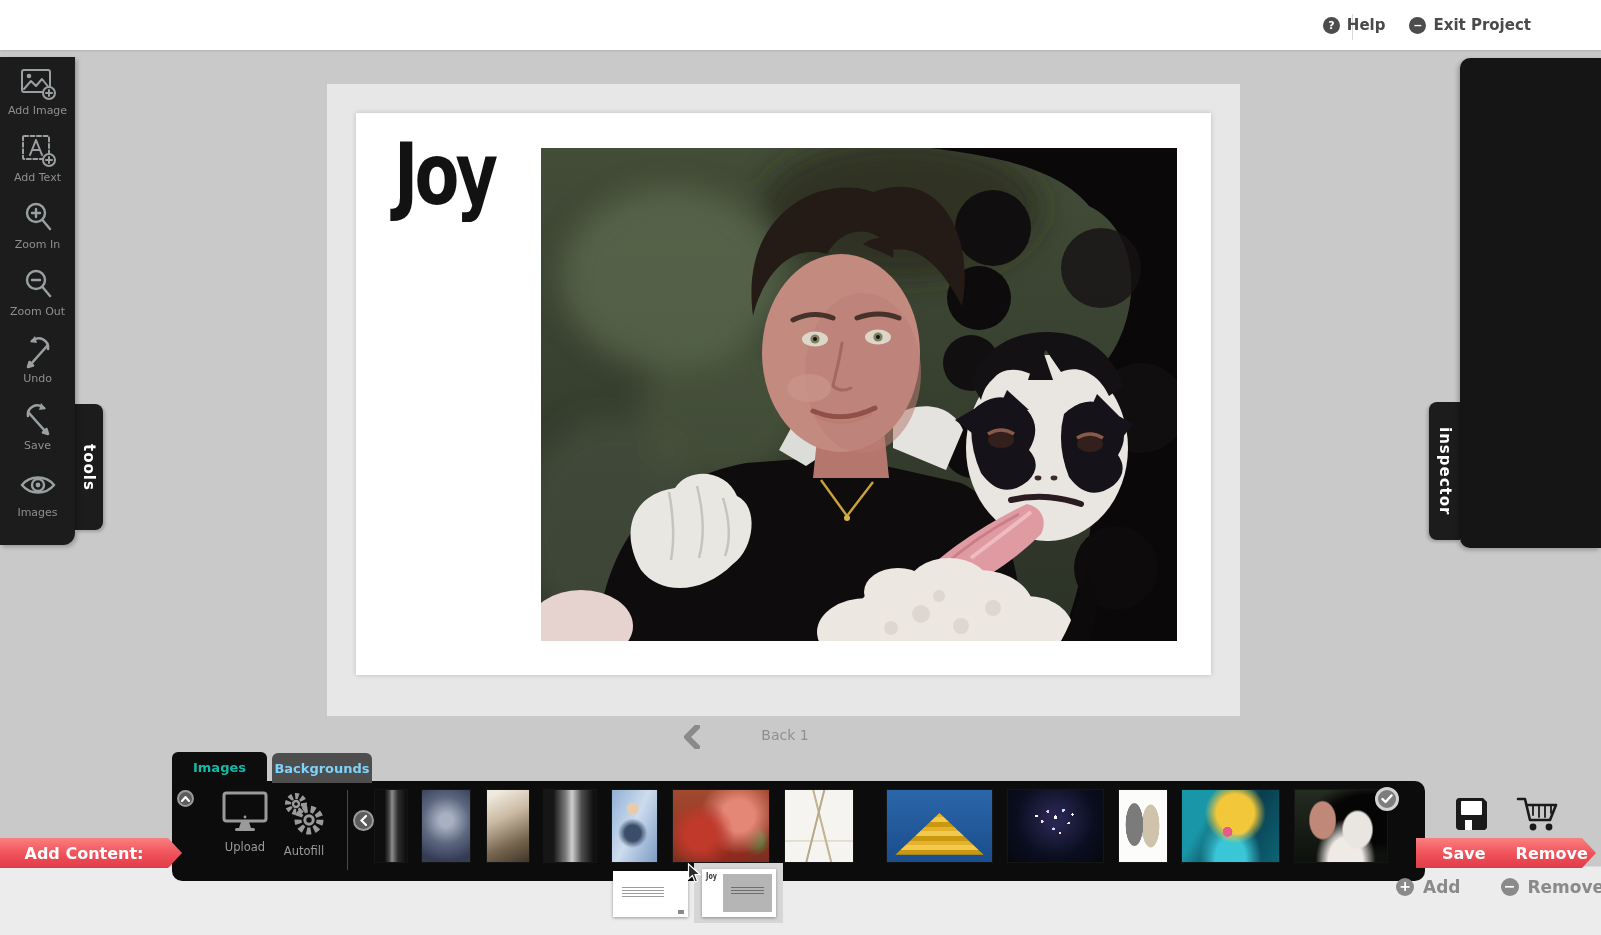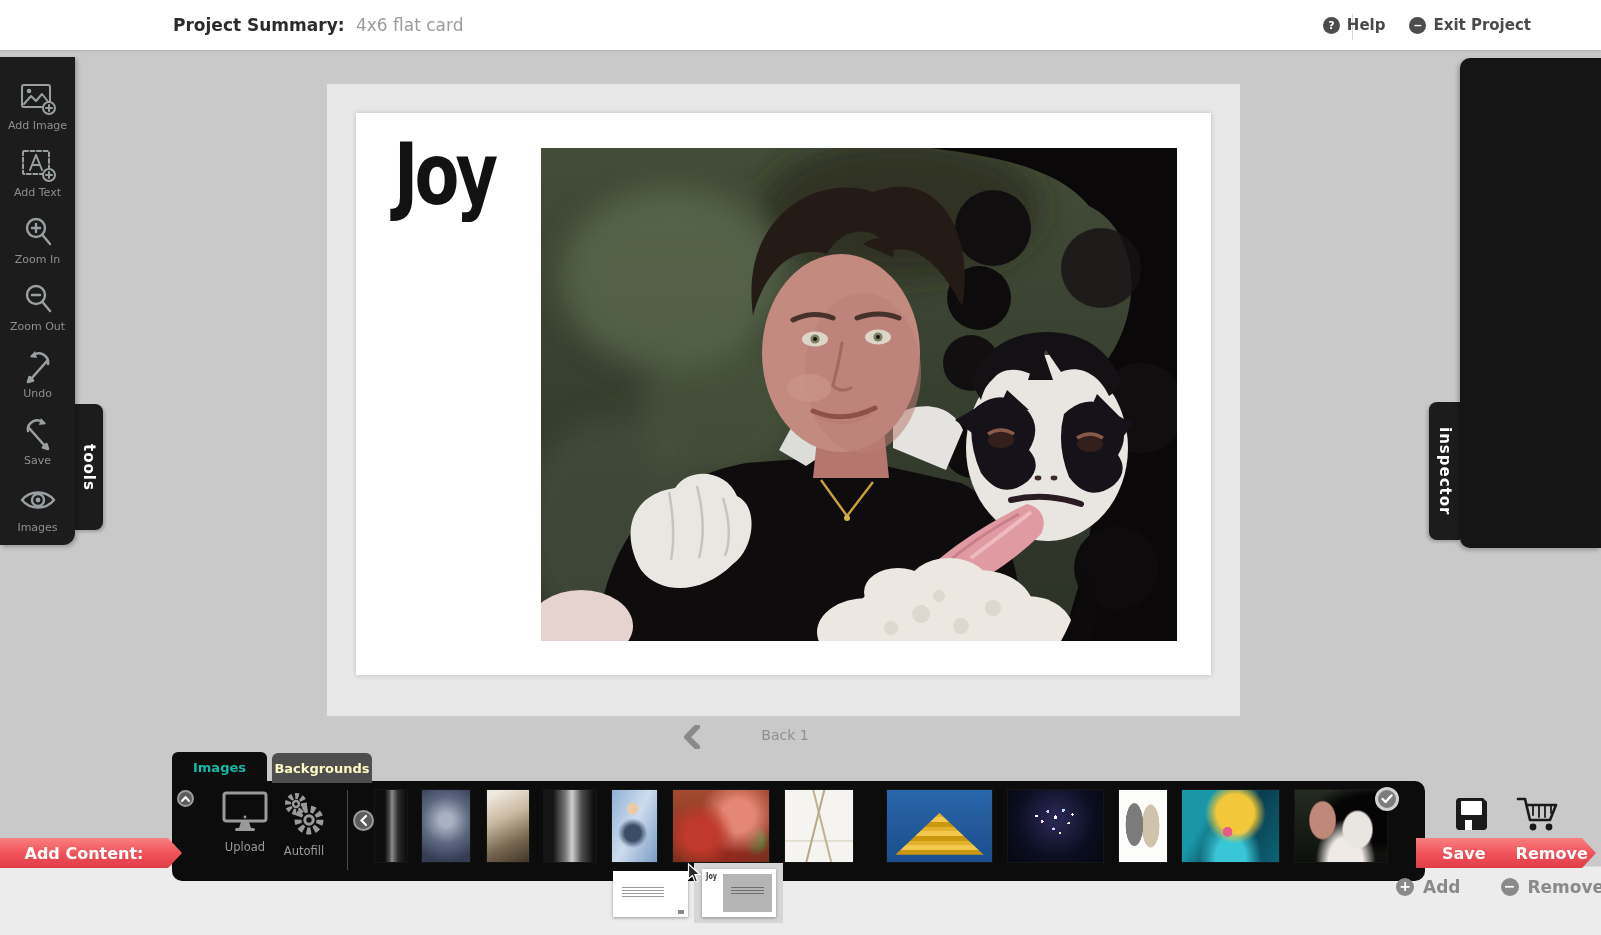--- a/index.html
+++ b/index.html
@@ -14,21 +14,21 @@
   .proj-title .lbl { font-weight:bold; color:#2b2b2b; }
   .proj-title .val { color:#9b9b9b; margin-left:6px; }
   .topbar-right { position:absolute; right:70px; top:0; height:50px; display:flex; align-items:center; gap:24px; }
   .top-divider { position:absolute; left:1352px; top:14px; width:1px; height:26px; background:#d8d8d8; }
   .top-link { display:flex; align-items:center; gap:7px; font-size:15px; font-weight:bold; color:#4a4a4a; cursor:pointer; }
   .circle-glyph { display:inline-block; width:17px; height:17px; border-radius:50%; background:#4c4c4c;
                   color:#fff; font-size:11px; font-weight:bold; text-align:center; line-height:17px; }
 
   
   .tools-panel { position:absolute; left:0; top:57px; width:75px; height:488px; background:#1c1c1c;
-                 border-radius:0 0 12px 0; z-index:10; padding-top:15px; box-shadow:2px 2px 4px rgba(0,0,0,.25); }
+                 border-radius:0 0 12px 0; z-index:10; padding-top:0; box-shadow:2px 2px 4px rgba(0,0,0,.25); }
   .tool-item { height:67px; display:flex; flex-direction:column; align-items:center; justify-content:center; cursor:pointer; }
   .tool-item .ticon { height:38px; display:flex; align-items:center; justify-content:center; }
   .tool-item .tlabel { font-size:11px; color:#8f8f8f; margin-top:2px; }
   .side-tab { position:absolute; background:#1c1c1c; color:#fff; font-weight:bold; font-size:15px;
               display:flex; align-items:center; justify-content:center; z-index:9; }
   .side-tab span { writing-mode:vertical-rl; letter-spacing:1px; }
   .tools-tab { left:75px; top:404px; width:28px; height:126px; border-radius:0 8px 8px 0; box-shadow:2px 2px 3px rgba(0,0,0,.2); }
   .inspector-tab { left:1429px; top:402px; width:31px; height:138px; border-radius:8px 0 0 8px; box-shadow:-2px 2px 3px rgba(0,0,0,.2); }
 
   
@@ -44,21 +44,21 @@
   .photo { position:absolute; left:185px; top:35px; width:636px; height:493px; }
 
   .page-nav-chevron { position:absolute; left:683px; top:725px; cursor:pointer; }
   .page-nav-label { position:absolute; left:730px; top:727px; width:110px; text-align:center;
                     font-size:14px; color:#8f8f8f; }
 
   
   .ctab { position:absolute; height:30px; border-radius:6px 6px 0 0; font-size:13px; font-weight:bold;
           display:flex; align-items:center; justify-content:center; cursor:pointer; z-index:6; }
   .ctab-images { left:172px; top:752px; width:95px; background:#0d0d0d; color:#14b8a6; }
-  .ctab-backgrounds { left:272px; top:753px; width:100px; background:#4e4e4e; color:#fef9c3; }
+  .ctab-backgrounds { left:272px; top:753px; width:100px; background:#4e4e4e; color:#7dd3fc; }
   .content-panel { position:absolute; left:172px; top:781px; width:1253px; height:100px; background:#0c0c0c;
                    border-radius:0 10px 10px 10px; z-index:5; }
   .circle-btn { position:absolute; border-radius:50%; background:#5c5c5c; border:2px solid #9b9b9b;
                 display:flex; align-items:center; justify-content:center; cursor:pointer; }
   .btn-scroll-up { left:5px; top:9px; width:17px; height:17px; }
   .btn-scroll-left { left:181px; top:29px; width:21px; height:21px; }
   .upload-btn,.autofill-btn { position:absolute; top:10px; width:64px; text-align:center; cursor:pointer; }
   .upload-btn { left:41px; } .autofill-btn { left:100px; }
   .upload-btn .blabel,.autofill-btn .blabel { font-size:11.5px; color:#9a9a9a; margin-top:3px; }
   .panel-divider { position:absolute; left:175px; top:9px; width:1px; height:80px; background:#4a4a4a; }
@@ -153,24 +153,20 @@
   .pg-btn { display:flex; align-items:center; gap:9px; cursor:pointer; font-size:17px; font-weight:bold; color:#8a8a8a; }
   .pg-glyph { width:18px; height:18px; border-radius:50%; background:#8a8a8a; color:#fff; font-size:14px;
               font-weight:bold; text-align:center; line-height:17px; }
 </style>
 </head>
 <body>
 
 <div id="app">
 
   <div class="topbar">
-    <div class="proj-title">
-      <span class="lbl">Project Summary:</span>
-      <span class="val">4x6 flat card</span>
-    </div>
     <div class="top-divider"></div>
     <div class="topbar-right">
       <div class="top-link">
         <span class="circle-glyph">?</span>
         <span>Help</span>
       </div>
       <div class="top-link">
         <span class="circle-glyph">−</span>
         <span>Exit Project</span>
       </div>

